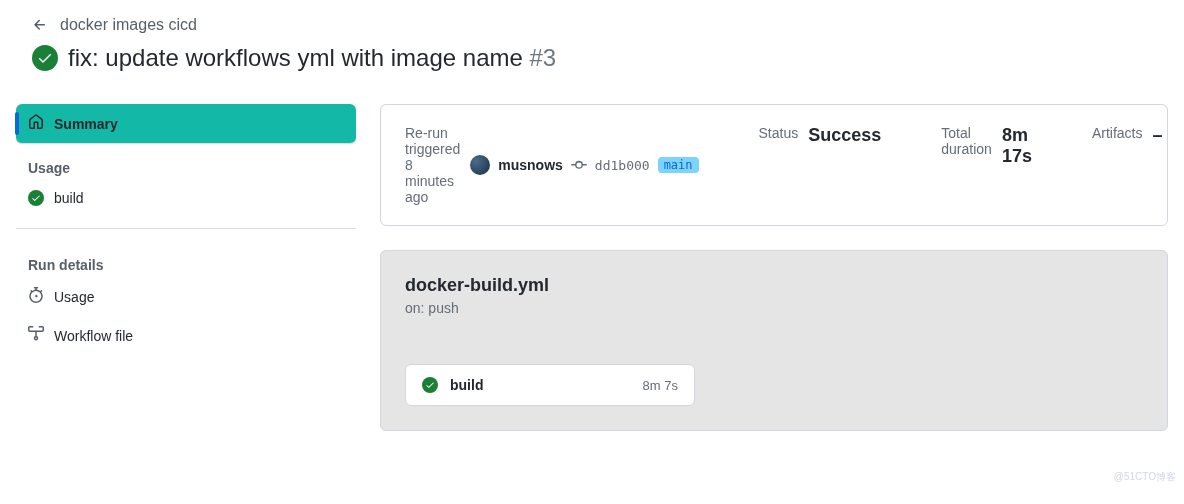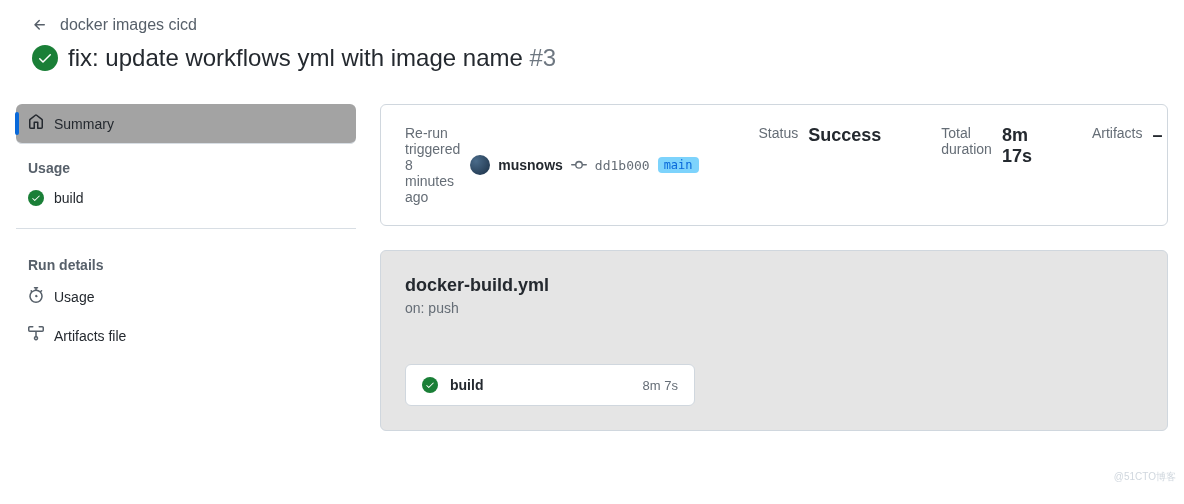--- a/index.html
+++ b/index.html
@@ -86,23 +86,23 @@
       display: flex;
       align-items: center;
       gap: 10px;
       padding: 10px 12px;
       border-radius: 6px;
       cursor: pointer;
       font-size: 14px;
       color: #24292f;
     }
     .sidebar-item-active {
-      background: #a3a3a3;
+      background: #14b8a6;
       position: relative;
-      font-weight: 400;
+      font-weight: 700;
       border-bottom: 1px solid #d8dee4;
     }
     .sidebar-item-active::before {
       content: '';
       position: absolute;
       left: -1px;
       top: 8px;
       bottom: 8px;
       width: 4px;
       background: #0969da;
@@ -279,21 +279,21 @@
           </svg>
       </span>
       <span>Usage</span>
     </div>
     <div class="sidebar-item">
       <span>
         <svg width="16" height="16" viewBox="0 0 16 16" fill="#57606a">
             <path d="M0 1.75C0 .784.784 0 1.75 0h3a.75.75 0 0 1 0 1.5h-3a.25.25 0 0 0-.25.25v2.5c0 .138.112.25.25.25h12.5a.25.25 0 0 0 .25-.25v-2.5a.25.25 0 0 0-.25-.25h-3a.75.75 0 0 1 0-1.5h3C15.216 0 16 .784 16 1.75v2.5A1.75 1.75 0 0 1 14.25 6h-5.5v4.072a2.25 2.25 0 1 1-1.5 0V6h-5.5A1.75 1.75 0 0 1 0 4.25ZM8 13a.75.75 0 1 0 0-1.5.75.75 0 0 0 0 1.5Z"></path>
           </svg>
       </span>
-      <span>Artifacts file</span>
+      <span>Workflow file</span>
     </div>
   </aside>
 
   <main class="content">
     <section class="summary-card">
       <div class="summary-col summary-col-first">
         <div class="summary-label">Re-run triggered 8 minutes ago</div>
         <div class="triggered-row">
           <span class="avatar"></span>
           <span class="username">musnows</span>

